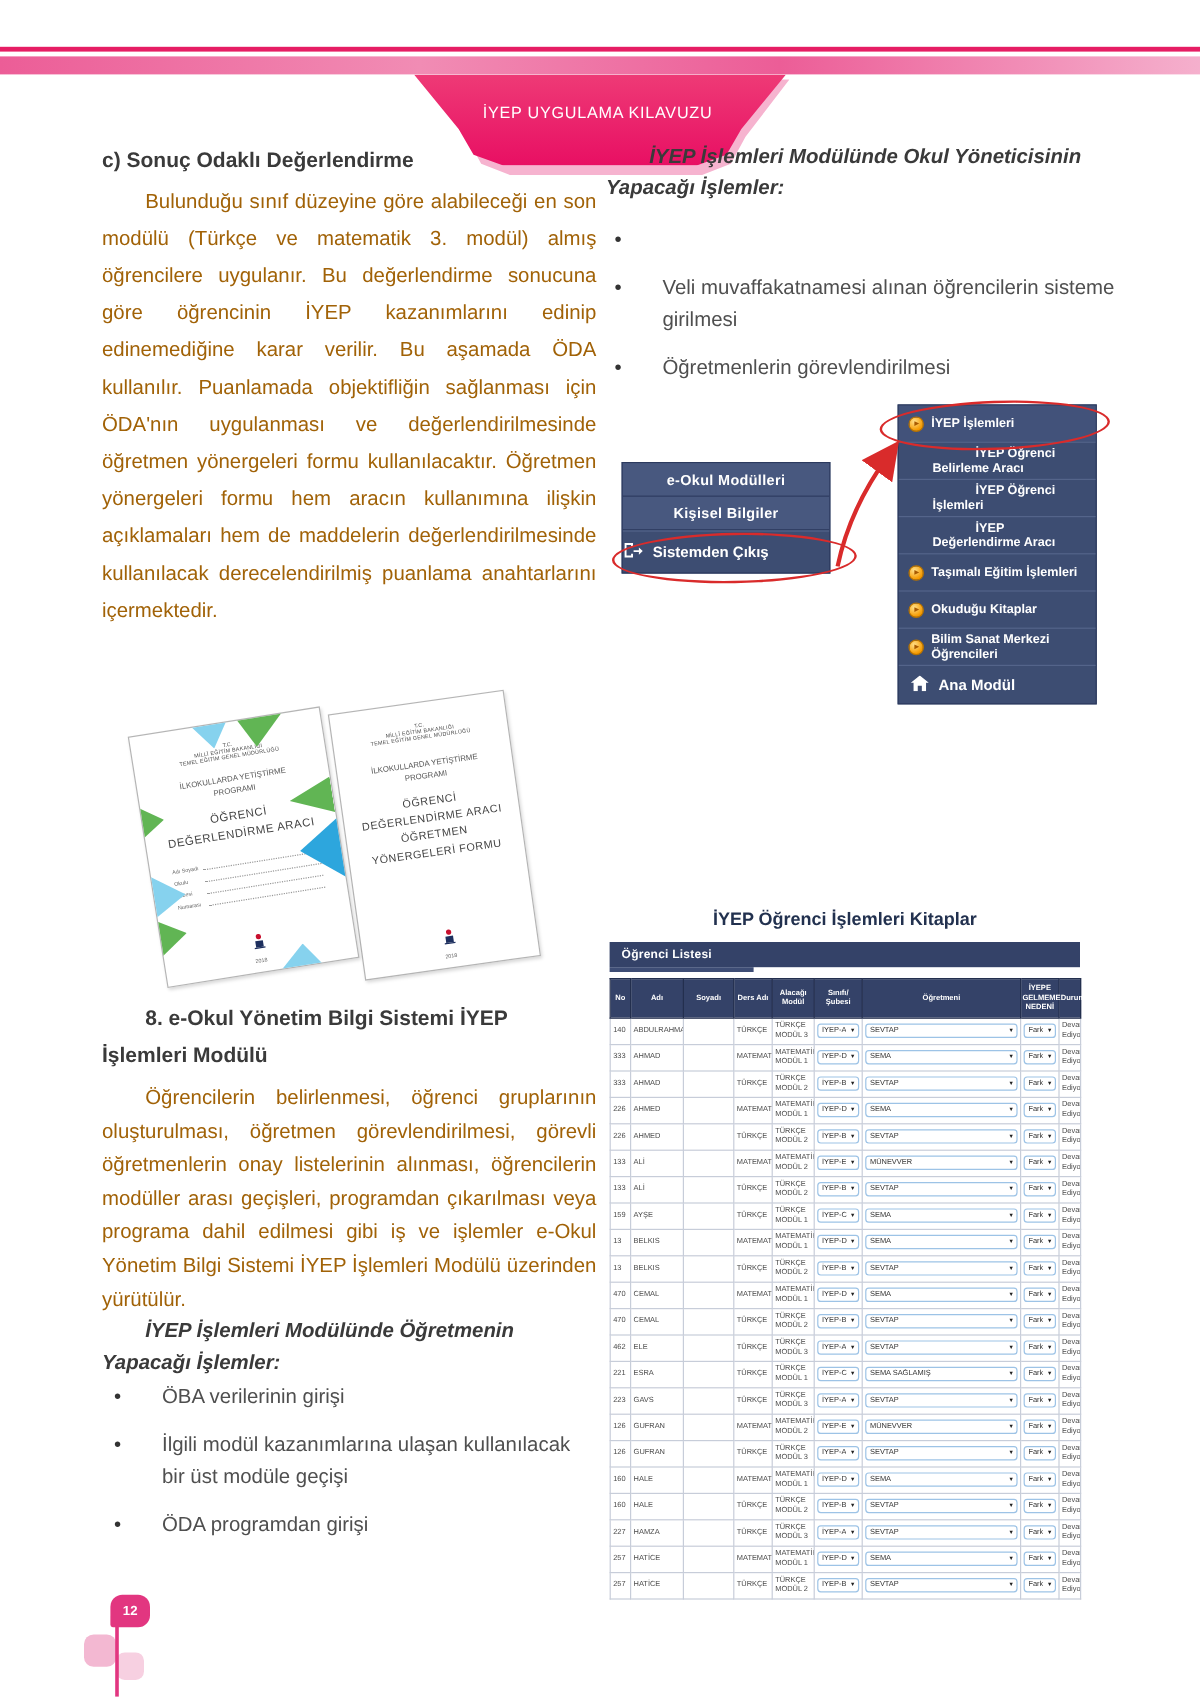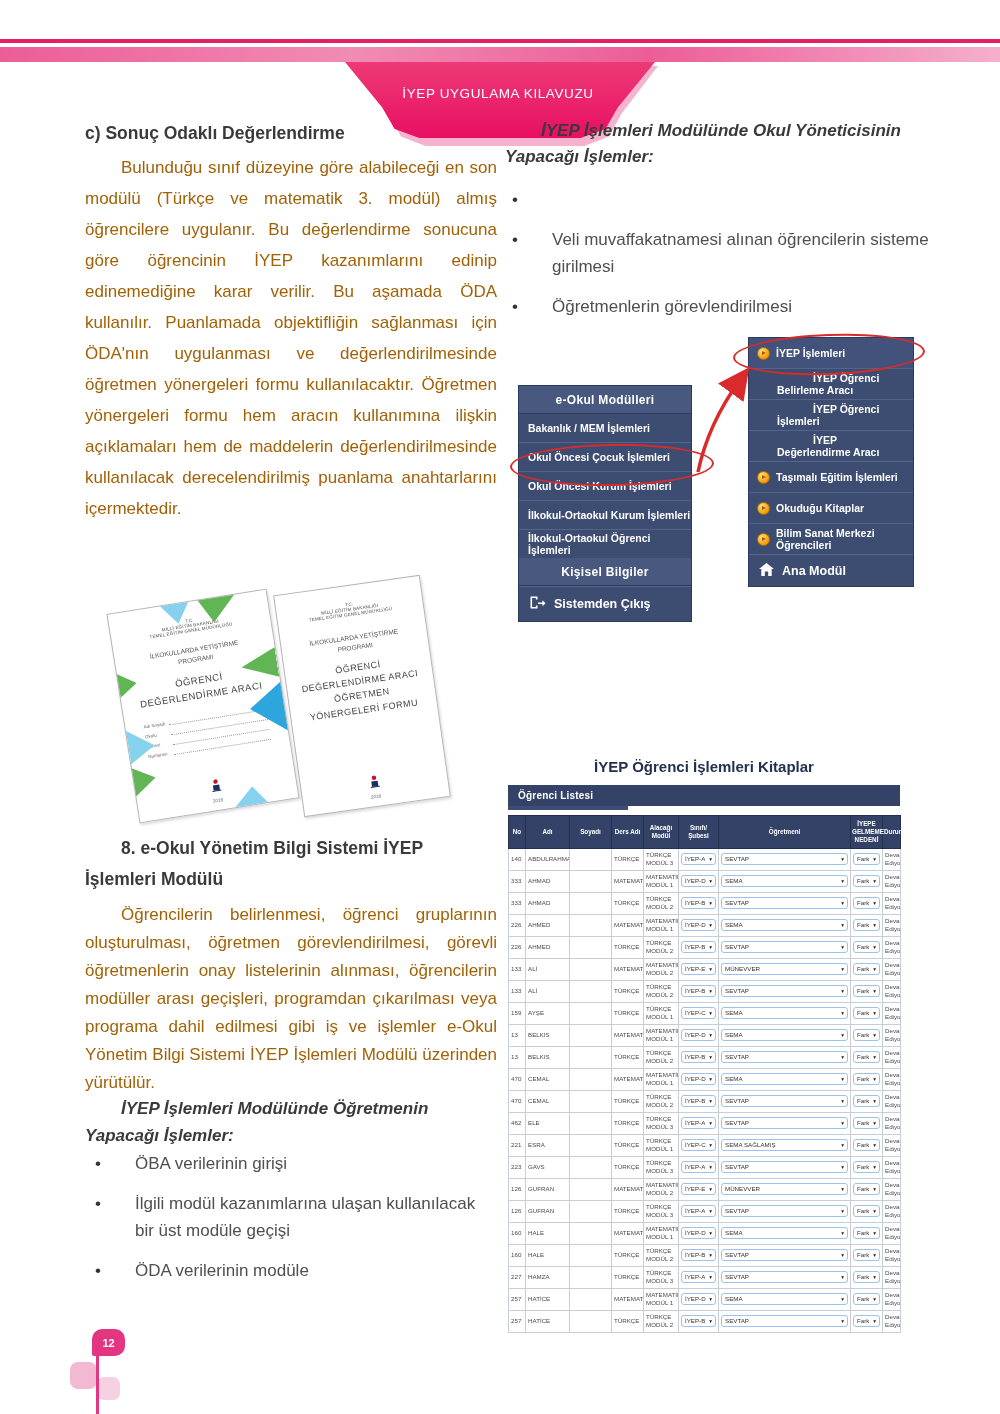--- a/index.html
+++ b/index.html
@@ -50,21 +50,21 @@
 
   
   .panel{position:absolute;background:#3d4d72;border:1px solid #2c3a5e;color:#fff;}
   .panel-left{left:518px;top:353px;width:172px;margin-top:32px;}
   .panel-right{left:748px;top:337px;width:164px;}
   .menu-header{height:27px;background:#48587f;border-bottom:1px solid #2c3a5e;display:flex;
                align-items:center;justify-content:center;font-size:12px;font-weight:bold;letter-spacing:.3px;}
   .menu-item{height:28px;display:flex;align-items:center;padding-left:9px;font-size:10.5px;
              font-weight:bold;border-top:1px solid #54648a;cursor:pointer;}
   .menu-item:first-child{border-top:none;}
-  .logout-row{height:34px;display:flex;align-items:center;gap:8px;padding-left:10px;
+  .logout-row{height:34px;display:flex;align-items:center;gap:8px;
               border-top:1px solid #54648a;font-size:12.5px;font-weight:bold;}
   .imenu-item{height:30px;display:flex;align-items:center;padding-left:8px;gap:6px;
               font-size:10.5px;font-weight:bold;border-top:1px solid #54648a;cursor:pointer;}
   .imenu-item:first-child{border-top:none;background:#42527a;}
   .imenu-item.indent{padding-left:28px;}
   .home-row{height:31px;display:flex;align-items:center;gap:8px;padding-left:10px;
             border-top:1px solid #54648a;font-size:12.5px;font-weight:bold;}
   .oicon{width:11px;height:11px;flex:0 0 11px;border-radius:50%;
          background:radial-gradient(circle at 35% 30%,#ffe08a,#f59a00 70%);
          border:1px solid #b87300;display:flex;align-items:center;justify-content:center;}
@@ -180,48 +180,41 @@
   <li>
       <span class="dot">•</span>
       <span>ÖBA verilerinin girişi</span>
     </li>
   <li>
       <span class="dot">•</span>
       <span>İlgili modül kazanımlarına ulaşan kullanılacak bir üst modüle geçişi</span>
     </li>
   <li>
       <span class="dot">•</span>
-      <span>ÖDA verilerinin modüle</span>
+      <span>ÖDA programdan girişi</span>
     </li>
 </ul>
 
 <div class="h-bold h-italic indent" style="left:505px;top:118px;width:430px;font-size:17px;line-height:26px;">İYEP İşlemleri Modülünde Okul Yöneticisinin Yapacağı İşlemler:</div>
 <ul class="blist" style="left:512px;top:186px;width:420px;">
   <li>
       <span class="dot">•</span>
     </li>
   <li>
       <span class="dot">•</span>
       <span>Veli muvaffakatnamesi alınan öğrencilerin sisteme girilmesi</span>
     </li>
   <li>
       <span class="dot">•</span>
       <span>Öğretmenlerin görevlendirilmesi</span>
     </li>
 </ul>
 
 <div class="panel panel-left">
   <div class="menu-header">e-Okul Modülleri</div>
-  <div id="eokul-main-items">
-      <div class="menu-item" style="border-top: none;">Bakanlık / MEM İşlemleri</div>
-      <div class="menu-item">Okul Öncesi Çocuk İşlemleri</div>
-      <div class="menu-item">Okul Öncesi Kurum İşlemleri</div>
-      <div class="menu-item">İlkokul-Ortaokul Kurum İşlemleri</div>
-      <div class="menu-item">İlkokul-Ortaokul Öğrenci İşlemleri</div>
-    </div>
   <div class="menu-header">Kişisel Bilgiler</div>
   <div class="logout-row">
     <span>
       <svg width="17" height="15" viewBox="0 0 17 15">
           <path d="M1.5 1.5 h7 v3 h-1.6 v-1.4 h-3.8 v8.8 h3.8 v-1.4 h1.6 v3 h-7 z" fill="#fff"></path>
           <path d="M9 7.5 h4.4 v-2.3 l3.2 3.0 -3.2 3.0 v-2.3 h-4.4 z" fill="#fff"></path>
         </svg>
     </span>
     <span>Sistemden Çıkış</span>
   </div>

